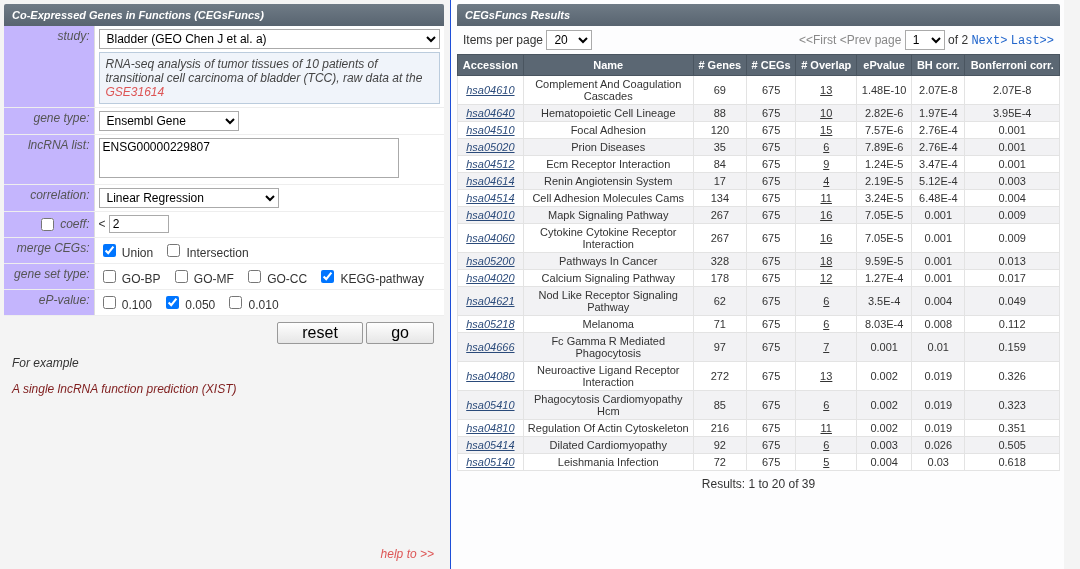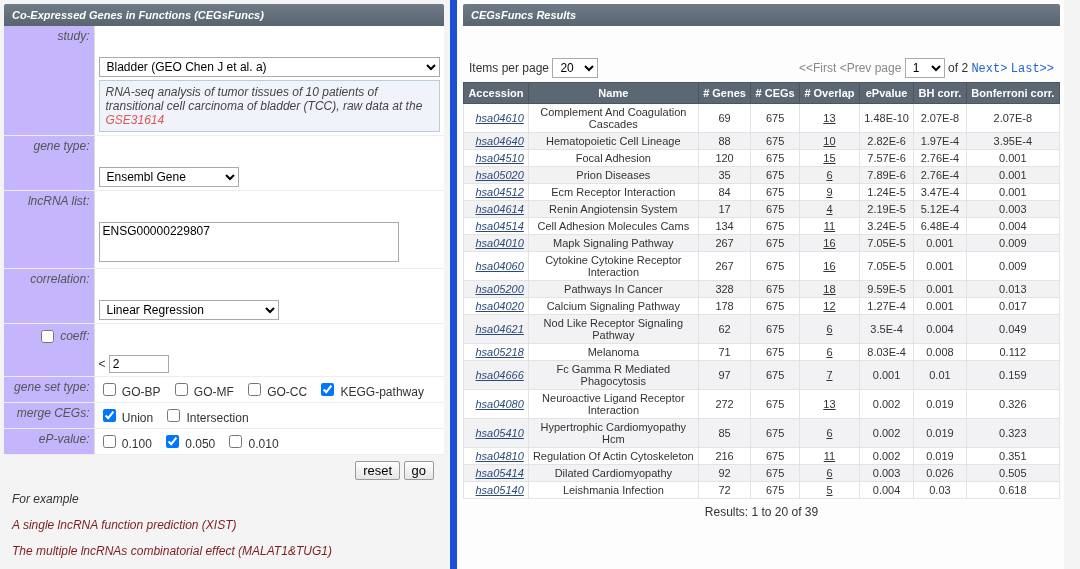--- a/index.html
+++ b/index.html
@@ -8,73 +8,73 @@
     font-family: Arial, Helvetica, sans-serif;
     font-size: 12px;
     color: #333;
     background: #f4f4f4;
     display: flex;
     width: 1080px;
     height: 569px;
     overflow: hidden;
   }
   .panel-left { width: 450px; padding: 4px 6px 4px 4px; display:flex; flex-direction:column; }
-  .panel-right { width: 614px; padding: 4px 4px 4px 6px; border-left:7px solid #1d4ed8; background:#fdfdfe; display:flex; flex-direction:column; }
+  .panel-right { width: 614px; padding: 4px 4px 4px 6px; border-left:1px solid #1d4ed8; background:#fdfdfe; display:flex; flex-direction:column; }
   .panel-header {
     background: linear-gradient(#6f7b86, #586470);
     color: #fff;
     font-style: italic;
     font-weight: bold;
     padding: 5px 8px;
     border-radius: 2px 2px 0 0;
     font-size: 11px;
   }
   .form-table { width:100%; border-collapse: collapse; }
   .form-table td { padding: 3px 4px; vertical-align: top; }
   .form-table td.label {
     width: 90px; text-align: right; color:#555; font-style: italic;
     border-right:1px solid #ddd; border-bottom:1px solid #eee;
     background:#c4b5fd;
   }
   .form-table td.field { border-bottom:1px solid #eee; background:#fff; }
   select, input[type=text], textarea {
     font-family: inherit; font-size: 12px; padding: 1px 3px;
-    border:1px solid #aaa; background:#fff;margin-top:28px;
+    border:1px solid #aaa; background:#fff;
   }
   .study-select { width: 100%; }
   .desc-box {
     border:1px solid #bcd; background:#f0f4fa; padding:4px 6px;
     font-style: italic; color:#444; margin-top:3px;
   }
   .desc-box a { color:#d55; text-decoration:none;text-align:center; }
   textarea.lncrna { width: 300px; height: 40px; resize:none; }
   .buttons-row { text-align:right; padding:6px 10px; }
   button.small {
-    font-size:13px; padding:1px 7px; border:1px solid #999;
+    font-size:16px; padding:1px 24px; border:1px solid #999;
     background:linear-gradient(#fefefe,#e6e6e6); cursor:pointer; border-radius:2px;
   }
   .example-block { padding:6px 8px; }
   .example-title { font-style: italic; color:#333; }
   .example-link { color:#7f1d1d; font-style: italic; display:block; margin-top:12px; cursor:pointer; }
   .help-link { color:#d55; font-style: italic; text-align:right; padding:4px 10px; margin-top:auto; cursor:pointer; }
 
   .results-top { display:flex; justify-content:space-between; align-items:center; padding:4px 6px; font-size:12px; }
   .results-top a { color:#2266cc; text-decoration:none; cursor:pointer;font-family:Liberation Mono, monospace; }
   .results-top .dim { color:#888; }
   table.results { width:100%; border-collapse: collapse; font-size:11px; }
   table.results thead th {
     background:#5b6773; color:#fff; padding:4px 4px; font-weight:bold;
     border:1px solid #4a5560; text-align:center; white-space:normal;
   }
   table.results tbody td {
     padding:2px 4px; border:1px solid #e3e3e3; text-align:center;
   }
   table.results tbody tr:nth-child(even) td { background:#f2f2f4; }
   table.results tbody tr:nth-child(odd) td { background:#fff; }
-  table.results tbody td.acc { text-align:right; }
+  table.results tbody td.acc { text-align:center; }
   table.results tbody td.acc a { color:#2a4a7a; font-style:italic; text-decoration:underline; cursor:pointer; }
   table.results tbody td.name { text-align:center; }
   table.results tbody td.overlap a { text-decoration:underline; color:#333; cursor:pointer; }
   .results-footer { text-align:center; padding:6px; font-size:12px; }
   label.ck { margin-right:10px; white-space:nowrap; }
 </style>
 </head>
 <body>
 
 <div class="panel-left">
@@ -120,43 +120,42 @@
       <td class="label">
         <input type="checkbox" style="vertical-align: middle;">
         <span>coeff:</span>
       </td>
       <td class="field">
         <span>&lt;</span>
         <input type="text" style="width: 60px;" value="2">
       </td>
     </tr>
     <tr>
+      <td class="label">merge CEGs:</td>
+      <td class="field"><label class="ck"><input type="checkbox" checked="" style=""> Union</label><label class="ck"><input type="checkbox" style=""> Intersection</label></td>
+    </tr>
+    <tr>
       <td class="label">gene set type:</td>
       <td class="field"><label class="ck"><input type="checkbox" style=""> GO-BP</label><label class="ck"><input type="checkbox" style=""> GO-MF</label><label class="ck"><input type="checkbox" style=""> GO-CC</label><label class="ck"><input type="checkbox" checked="" style=""> KEGG-pathway</label></td>
-    </tr>
-    <tr>
-      <td class="label">merge CEGs:</td>
-      <td class="field"><label class="ck"><input type="checkbox" checked="" style=""> Union</label><label class="ck"><input type="checkbox" style=""> Intersection</label></td>
     </tr>
     <tr>
       <td class="label">eP-value:</td>
       <td class="field"><label class="ck"><input type="checkbox" style=""> 0.100</label><label class="ck"><input type="checkbox" checked="" style=""> 0.050</label><label class="ck"><input type="checkbox" style=""> 0.010</label></td>
     </tr>
   </tbody>
     </table>
 
   <div class="buttons-row">
     <button class="small">reset</button>
     <button class="small">go</button>
   </div>
 
   <div class="example-block">
     <div class="example-title">For example</div>
     <span class="example-link">A single lncRNA function prediction (XIST)</span>
-    <span class="example-link">The multiple lncRNAs combinatorial effect (MALAT1&amp;TUG1)</span>
   </div>
 
   <div class="help-link">help to &gt;&gt;</div>
 </div>
 
 <div class="panel-right">
   <div class="panel-header">CEGsFuncs Results</div>
 
   <div class="results-top">
     <div>
@@ -336,21 +335,21 @@
           <td class="name">Neuroactive Ligand Receptor Interaction</td>
           <td>272</td>
           <td>675</td>
           <td class="overlap"><a>13</a></td>
           <td>0.002</td>
           <td>0.019</td>
           <td>0.326</td>
         </tr>
         <tr>
           <td class="acc"><a>hsa05410</a></td>
-          <td class="name">Hypertrophic Cardiomyopathy Hcm</td>
+          <td class="name">Phagocytosis Cardiomyopathy Hcm</td>
           <td>85</td>
           <td>675</td>
           <td class="overlap"><a>6</a></td>
           <td>0.002</td>
           <td>0.019</td>
           <td>0.323</td>
         </tr>
         <tr>
           <td class="acc"><a>hsa04810</a></td>
           <td class="name">Regulation Of Actin Cytoskeleton</td>

